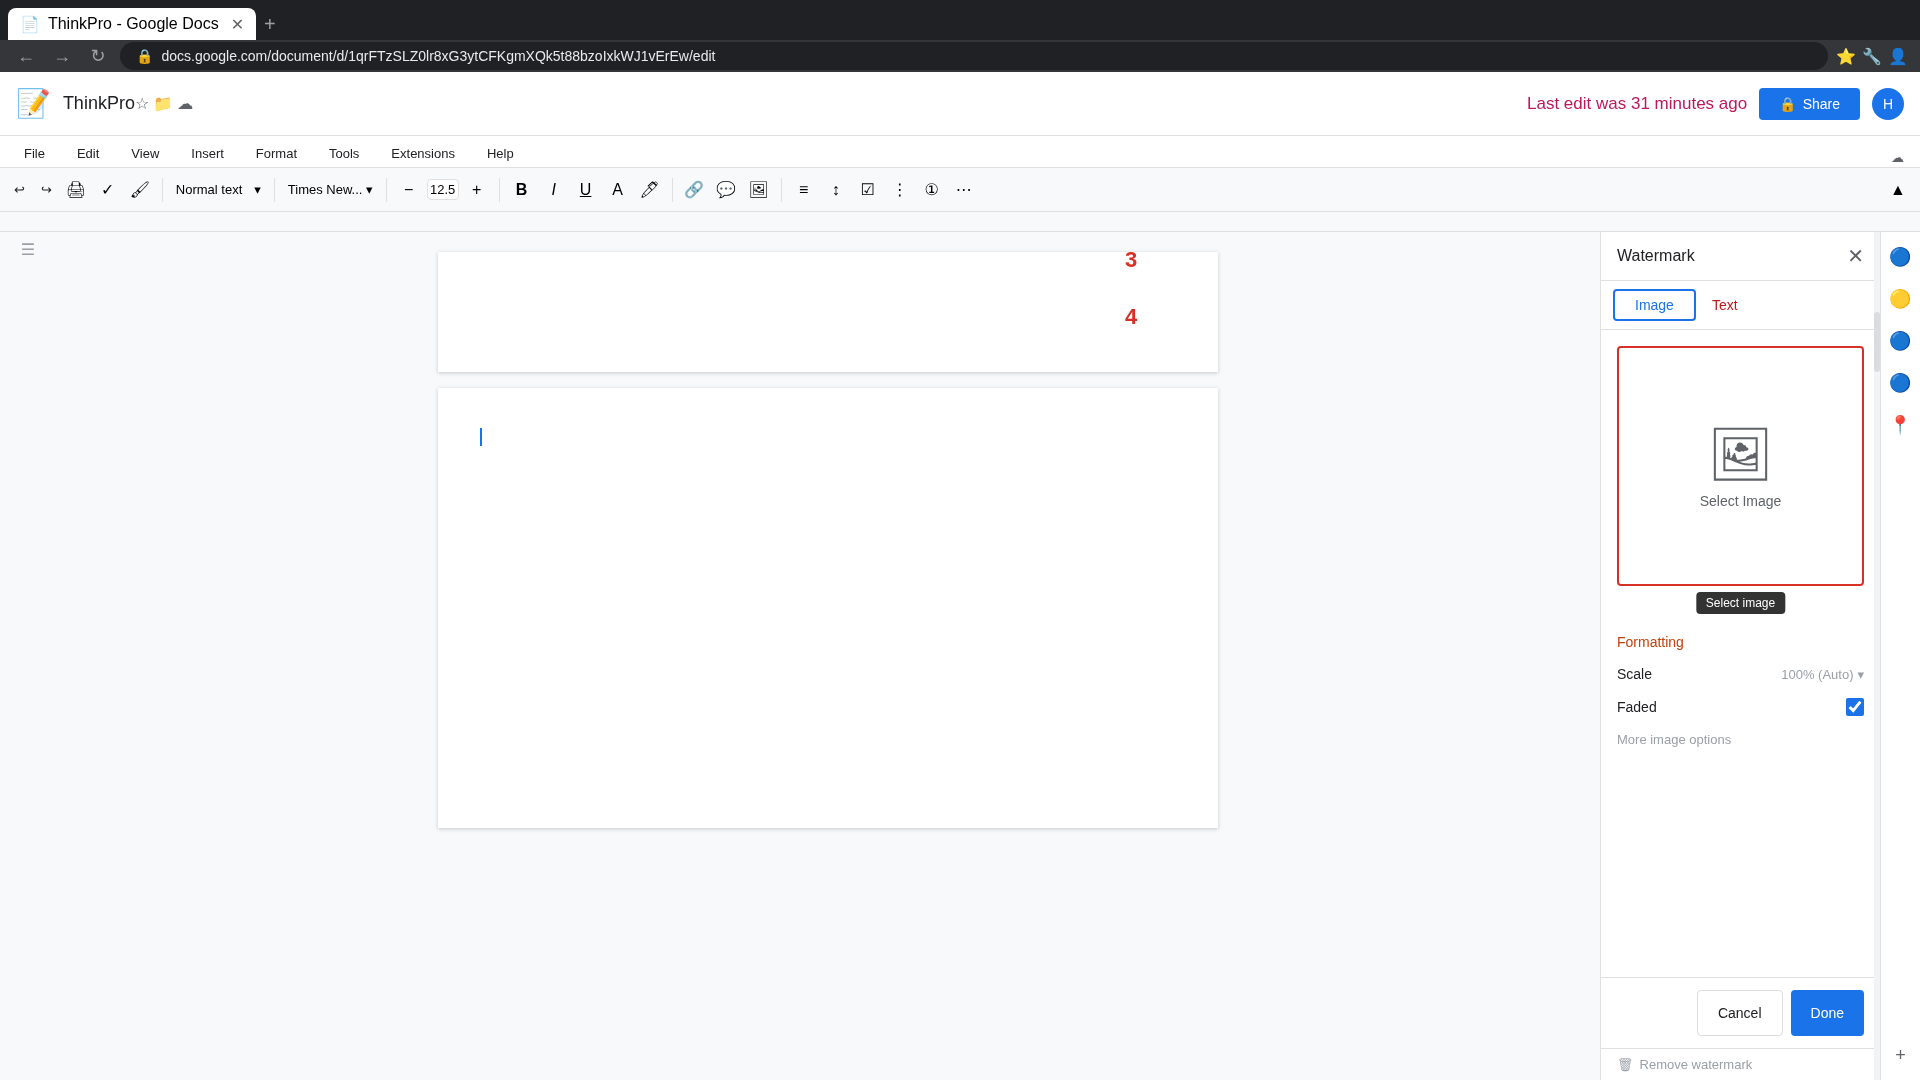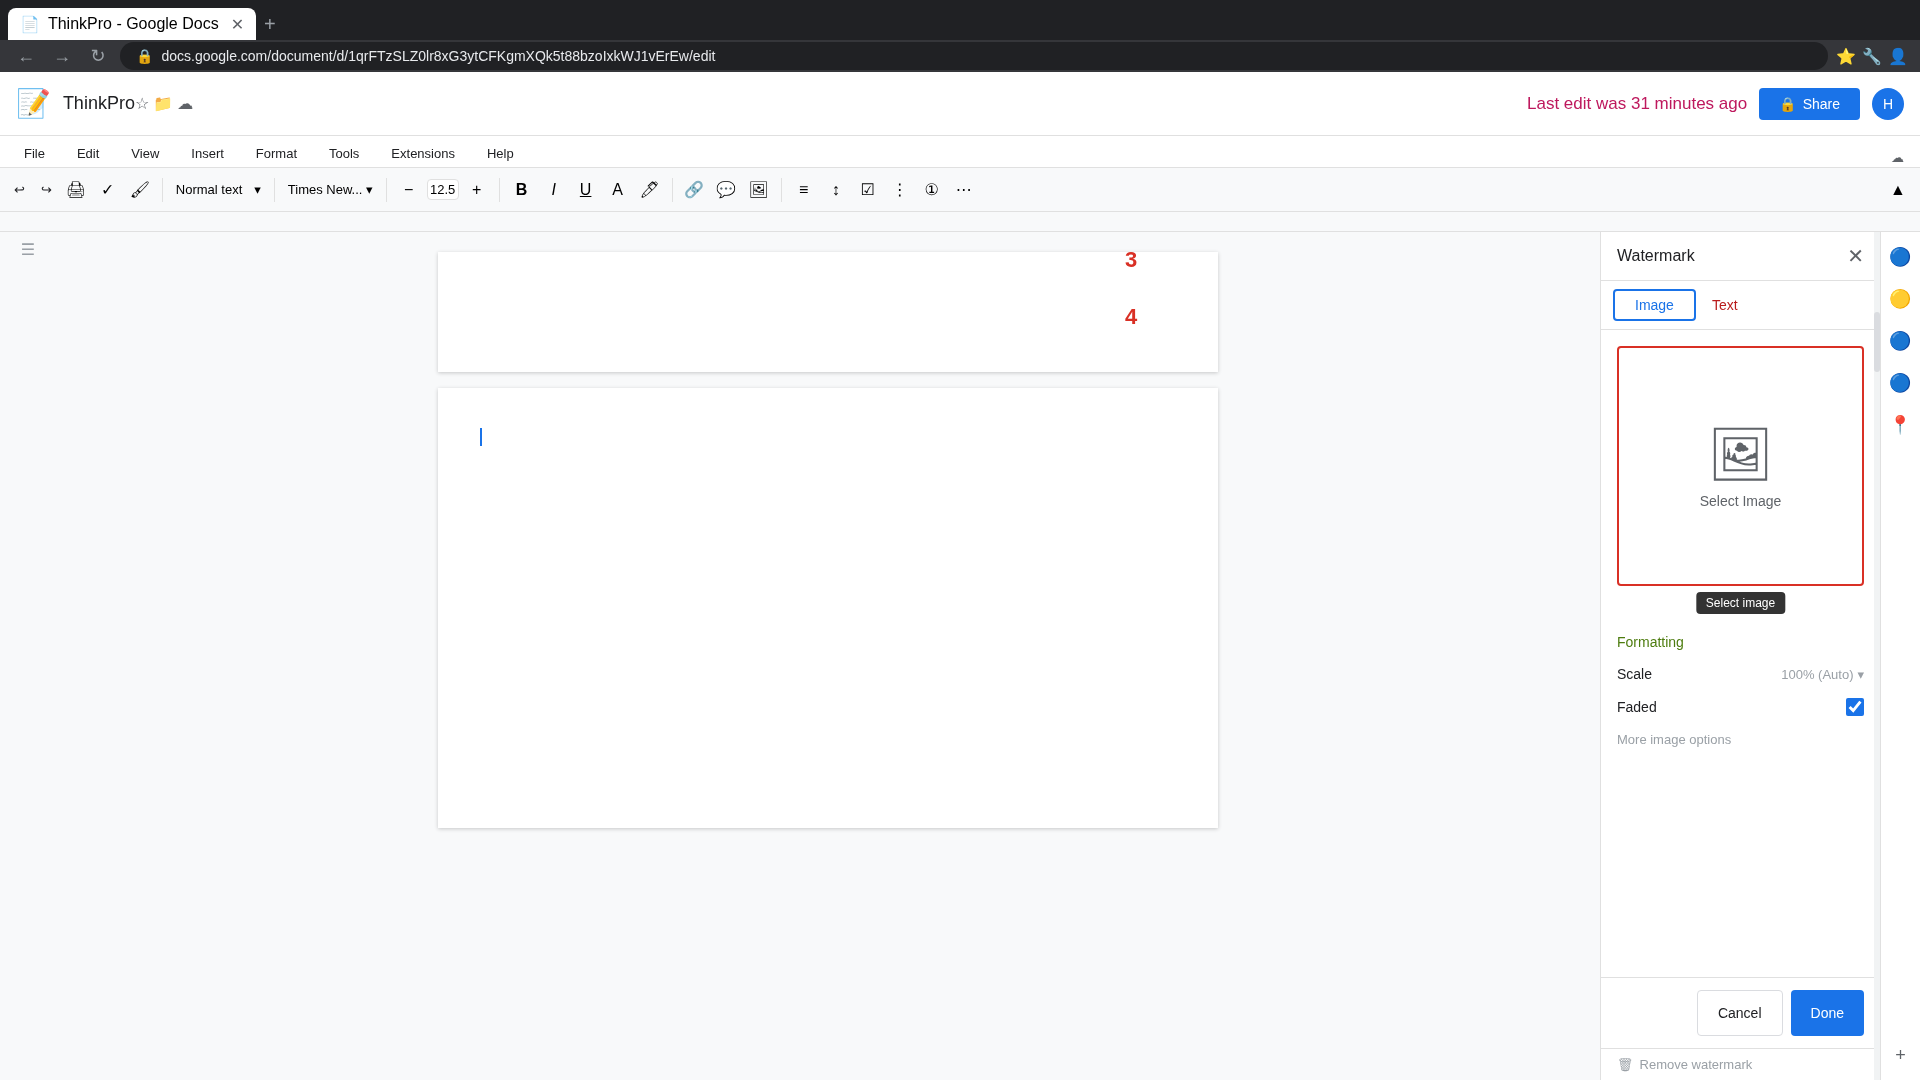--- a/index.html
+++ b/index.html
@@ -61,21 +61,21 @@
     .panel-title { font-size: 16px; font-weight: 500; color: #202124; }
     .panel-close { background: none; border: none; font-size: 20px; cursor: pointer; color: #5f6368; }
 
     .panel-content { flex: 1; overflow-y: auto; padding: 16px; }
     
     .select-image-box { border: 2px solid #d93025; border-radius: 4px; display: flex; flex-direction: column; align-items: center; justify-content: center; height: 240px; cursor: pointer; position: relative; margin-bottom: 8px; }
     
     .tooltip { position: absolute; bottom: -30px; left: 50%; transform: translateX(-50%); background: rgba(0,0,0,0.8); color: white; font-size: 12px; padding: 4px 10px; border-radius: 4px; white-space: nowrap; z-index: 10; }
 
     .formatting-section { margin-top: 16px; }
-    .formatting-title { font-size: 14px; color: #4d7c0f; font-weight: 500; margin-bottom: 16px; }
+    .formatting-title { font-size: 14px; color: #c2410c; font-weight: 500; margin-bottom: 16px; }
     .scale-row { display: flex; align-items: center; justify-content: space-between; margin-bottom: 16px; }
     .scale-label { font-size: 14px; color: #202124; }
     .scale-value { font-size: 13px; color: #9aa0a6; display: flex; align-items: center; gap: 4px; }
     .faded-row { display: flex; align-items: center; justify-content: space-between; margin-bottom: 16px; }
     .faded-label { font-size: 14px; color: #202124; }
     .checkbox { width: 18px; height: 18px; accent-color: #1a73e8; }
     .more-options { font-size: 13px; color: #9aa0a6; margin-bottom: 16px; }
     .cancel-btn { background: white; border: 1px solid #dadce0; border-radius: 4px; padding: 8px 20px; font-size: 14px; cursor: pointer; color: #202124; }
     .done-btn { background: #1a73e8; color: white; border: none; border-radius: 4px; padding: 15px 20px; font-size: 14px; cursor: pointer; }
     .remove-watermark { display: flex; align-items: center; gap: 6px; font-size: 13px; color: #9aa0a6; padding: 8px 16px; cursor: pointer; border-top: 1px solid #e0e0e0; }

